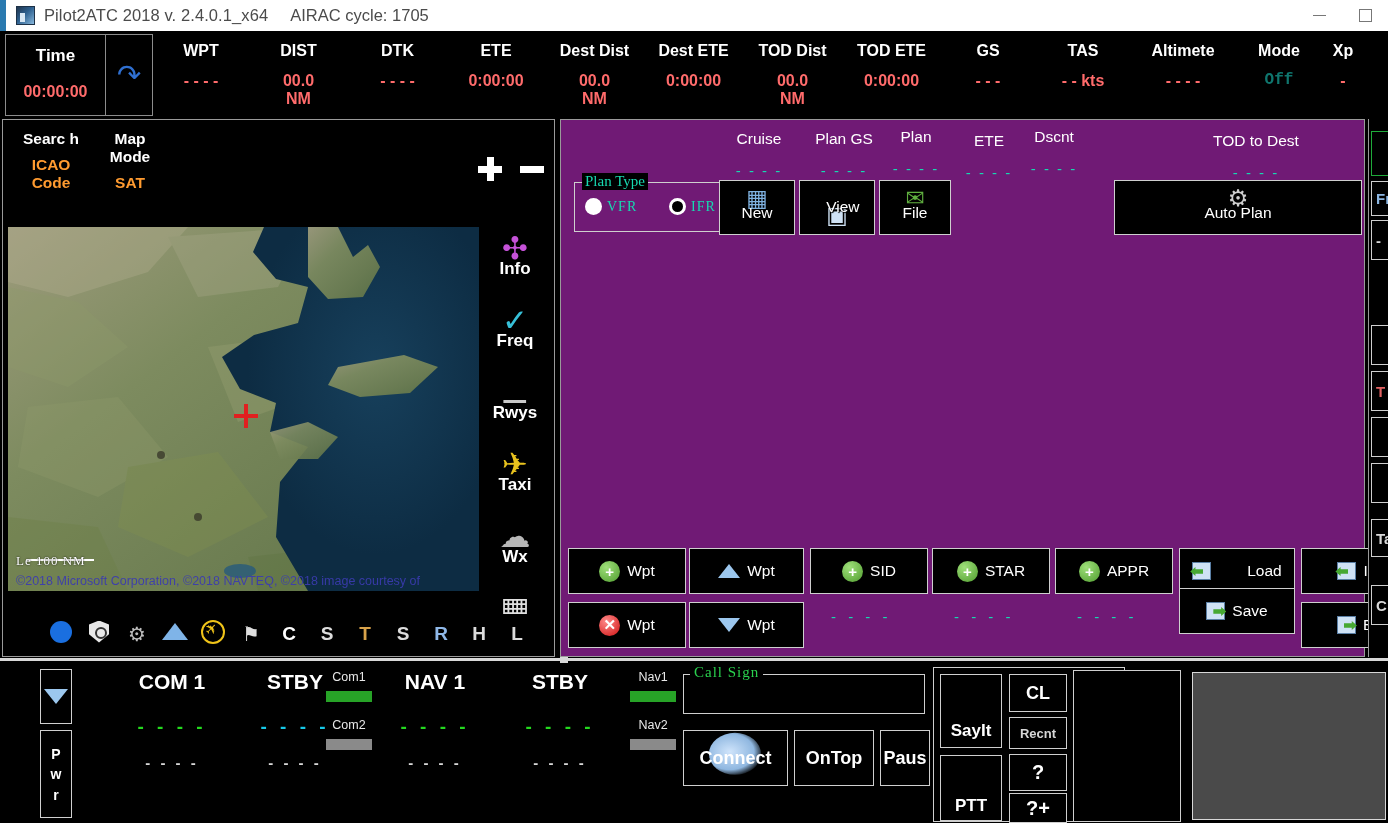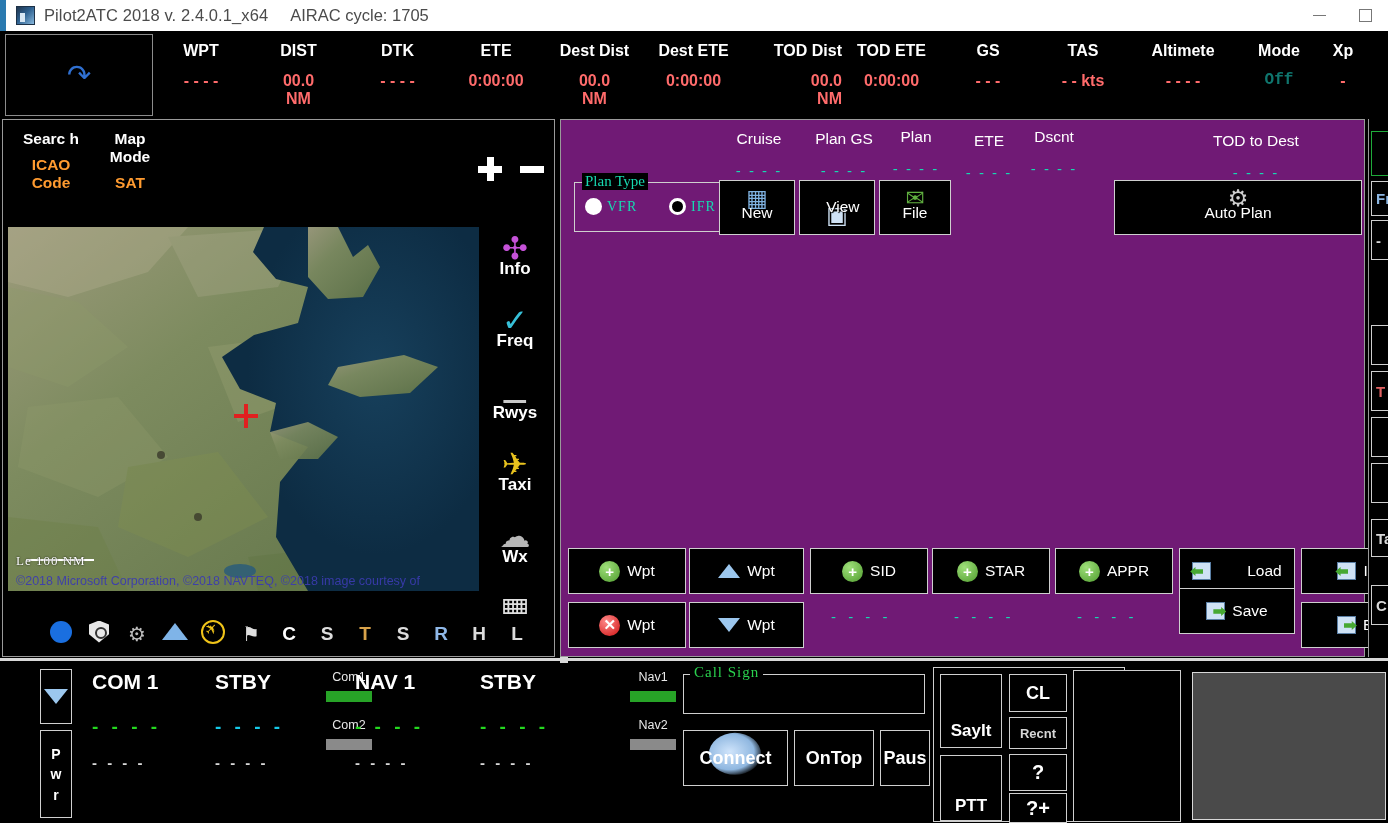--- a/index.html
+++ b/index.html
@@ -170,21 +170,21 @@
   .botline .nub{ position:absolute; left:560px; top:-1px; width:8px; height:6px; background:#d8d8d8; }
   .bp{ position:absolute; border:1px solid #cfcfcf; background:#000; }
 
   .arrowbox{ position:absolute; left:40px; top:11px; width:32px; height:55px; border:1px solid #d0d0d0;
              display:flex; align-items:center; justify-content:center; }
   .arrowbox .tri{ width:0;height:0;border-left:12px solid transparent;border-right:12px solid transparent;
                   border-top:15px solid #9cc7ee; }
   .pwrbox{ position:absolute; left:40px; top:72px; width:32px; height:88px; border:1px solid #d0d0d0;
            text-align:center; padding-top:13px; font-size:14px; font-weight:bold; color:#fff; line-height:1.45; }
 
-  .radcol{ position:absolute; text-align:left; }
+  .radcol{ position:absolute; text-align:center; }
   .radcol .hd{ font-size:21px; font-weight:bold; color:#fff; }
   .radcol .d1{ font-size:19px; font-weight:bold; letter-spacing:4px; margin-top:22px; }
   .radcol .d2{ font-size:15px; font-weight:bold; color:#d8d8d8; letter-spacing:3px; margin-top:16px; }
   .grn{ color:#24d81f; } .cyn{ color:#16c9e8; }
 
   .minicol{ position:absolute; text-align:center; width:54px; }
   .minicol .ml{ font-size:12.5px; color:#e8e8e8; }
   .minicol .bar{ width:46px; height:11px; margin:7px auto 0; }
   .bar.on{ background:#27a327; } .bar.off{ background:#8a8a8a; }
 
@@ -219,20 +219,24 @@
         <div class="tb-min"></div>
       </div>
     <div class="tb-btn">
         <div class="tb-max"></div>
       </div>
   </div>
 </div>
 
 <div class="topstrip">
   <div class="time-box">
+    <div class="time-cell">
+      <div class="lbl">Time</div>
+      <div class="val">00:00:00</div>
+    </div>
     <div class="undo-cell">
       <div class="undo-ico">↶</div>
     </div>
   </div>
 
   <div class="field" style="width:96px;">
     <div class="lbl">WPT</div>
     <div class="val">- - - -</div>
     </div>
 
@@ -256,21 +260,21 @@
     <div class="lbl">Dest Dist</div>
     <div class="val">00.0
 NM</div>
     </div>
 
   <div class="field" style="width:99px;">
     <div class="lbl">Dest ETE</div>
     <div class="val">0:00:00</div>
     </div>
 
-  <div class="field" style="width:99px;text-align:right;">
+  <div class="field" style="width:99px;">
     <div class="lbl">TOD Dist</div>
     <div class="val">00.0
 NM</div>
     </div>
 
   <div class="field" style="width:99px;">
     <div class="lbl">TOD ETE</div>
     <div class="val">0:00:00</div>
     </div>
 

